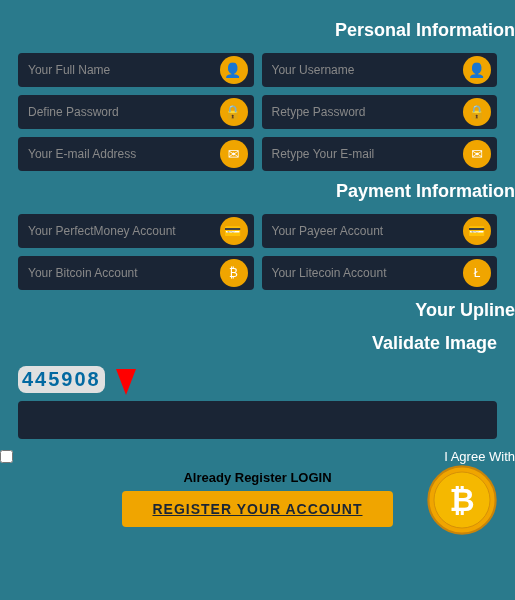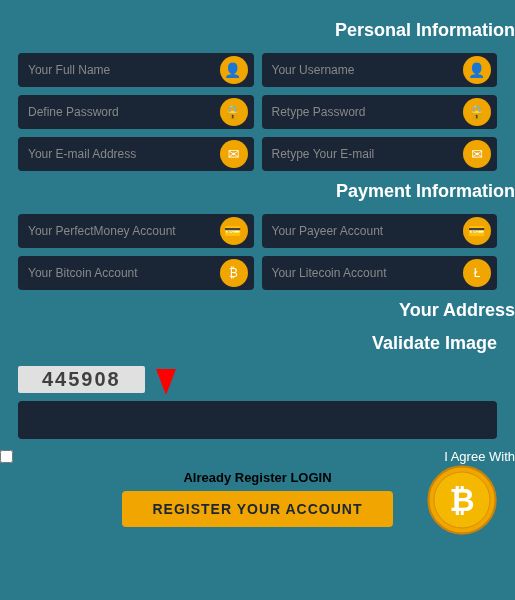--- a/index.html
+++ b/index.html
@@ -82,25 +82,25 @@
     }
 
     .validate-section {
       padding: 0 18px;
       margin-top: 4px;
     }
 
     .captcha-label {
       font-size: 20px;
       font-weight: bold;
-      color: #404040;
+      color: #0369a1;
       background: #e0e0e0;
       display: inline-block;
-      padding: 2px 24px;
-      border-radius: 2px;
+      padding: 2px 4px;
+      border-radius: 8px;
       letter-spacing: 2px;
       margin-bottom: 4px;
     }
 
     .captcha-input {
       width: 100%;
       height: 38px;
       background: #1a2535;
       border: none;
       border-radius: 4px;
@@ -148,20 +148,21 @@
       background: #f0a500;
       color: #1a2535;
       font-weight: bold;
       font-size: 14px;
       border: none;
       border-radius: 4px;
       padding: 10px 30px;
       cursor: pointer;
       letter-spacing: 1px;
       text-transform: uppercase;
+      text-decoration: underline;
     }
 
     .bitcoin-coin {
       position: absolute;
       right: 18px;
       bottom: -8px;
       width: 70px;
       height: 70px;
     }
 
@@ -230,21 +231,21 @@
       <div class="icon-circle" style="font-size:12px;">₿</div>
     </div>
     <div class="input-wrapper">
       <input type="text" placeholder="Your Litecoin Account" style="">
       <div class="icon-circle" style="font-size:12px;">Ł</div>
     </div>
   </div>
 </div>
 
 <div class="upline-section">
-  <h2 class="section-title">Your Address</h2>
+  <h2 class="section-title">Your Upline</h2>
 </div>
 
 <div class="validate-section">
   <h2 class="section-title">Validate Image</h2>
   <div class="captcha-area" style="position:relative;">
     <div style="display:flex; align-items:center; gap:6px; margin-bottom:4px;">
       <div class="captcha-label">445908</div>
       <svg width="30" height="30" viewBox="0 0 30 30">
         <polygon points="5,2 25,2 15,28" fill="red"></polygon>
       </svg>

